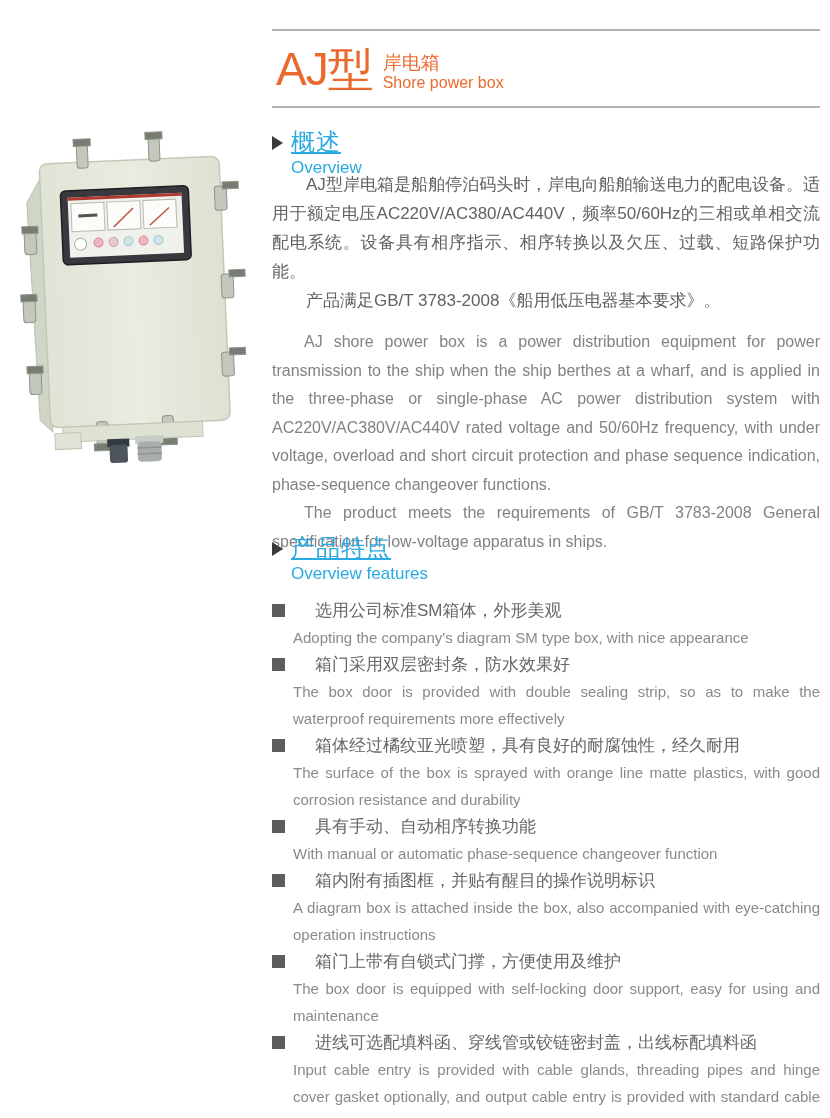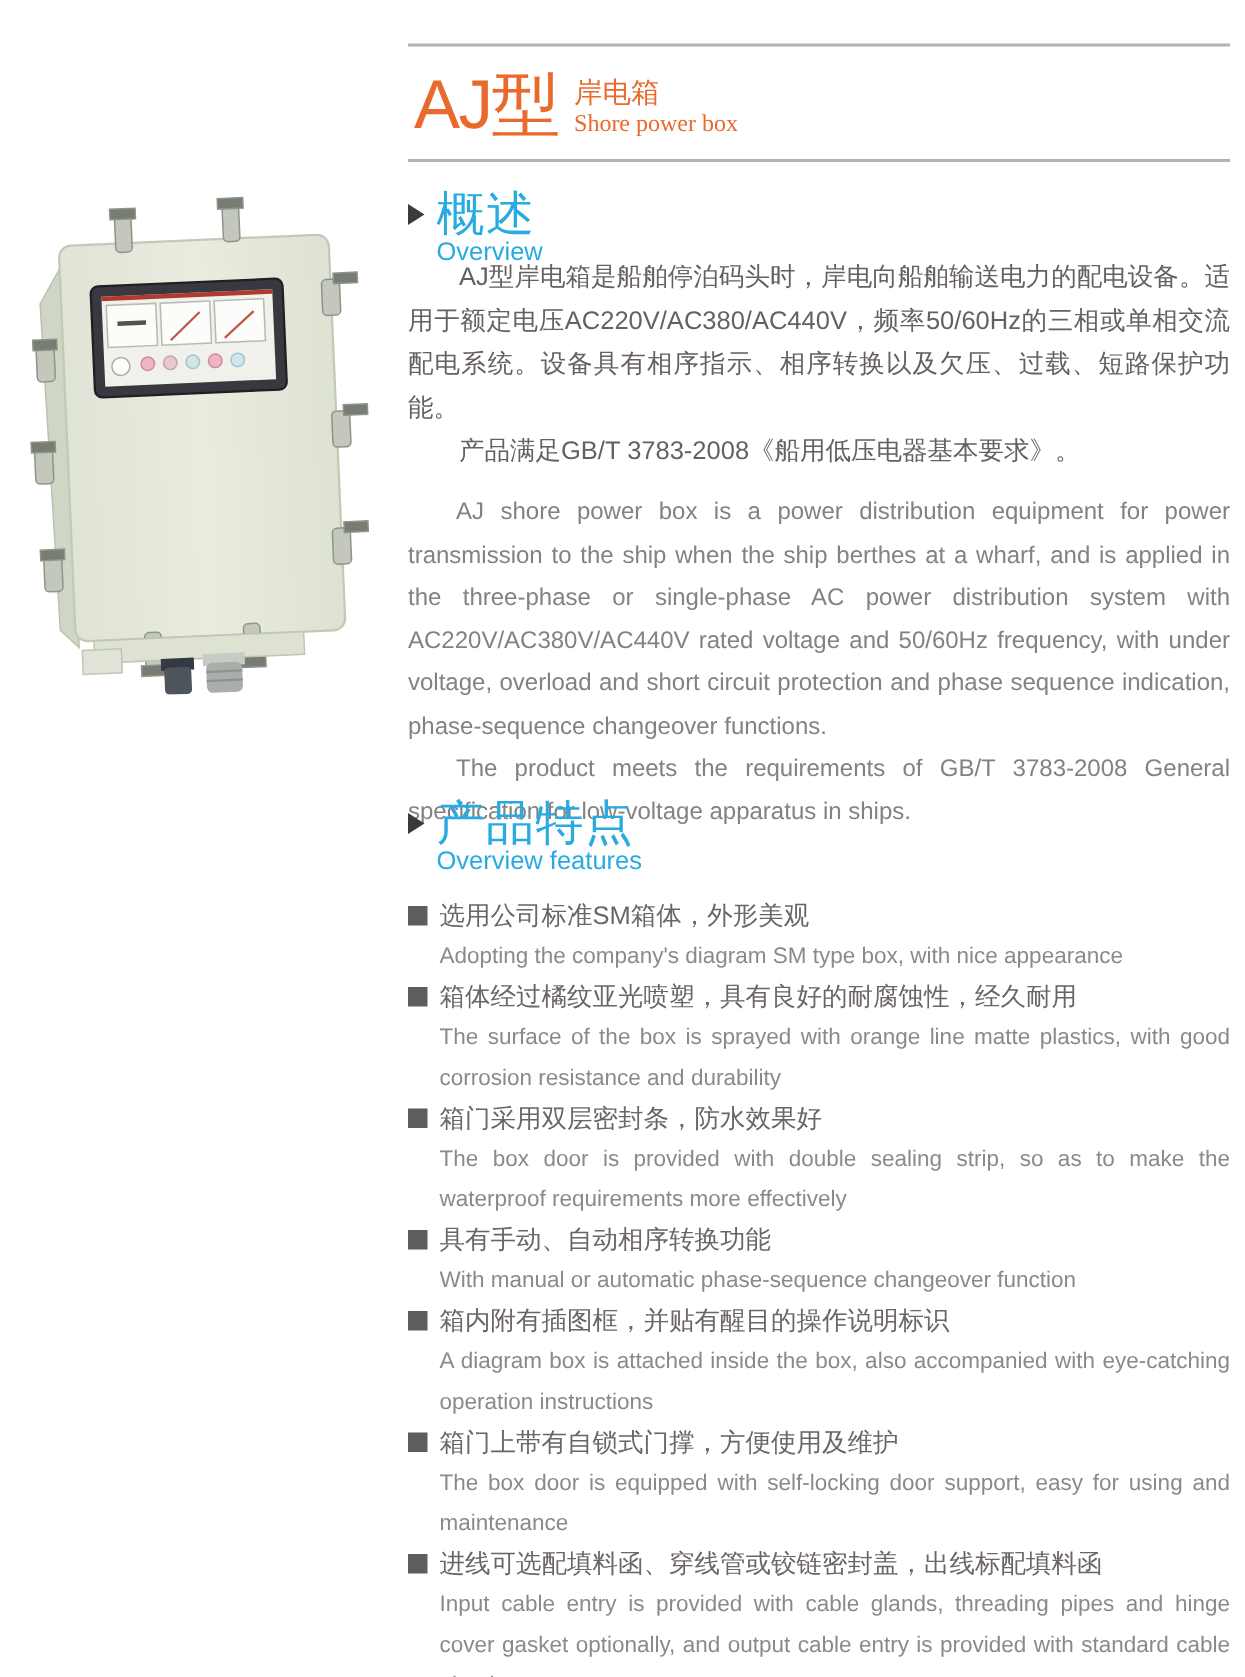--- a/index.html
+++ b/index.html
@@ -22,51 +22,51 @@
   .header {
     position: absolute; left: 276px; top: 44px;
     display: flex; align-items: flex-start;
     color: #ea6a2e;
   }
   .header .model {
     font-size: 46px; line-height: 50px; letter-spacing: -1px;
   }
   .header .subs { margin-left: 10px; padding-top: 8px; }
   .header .sub-cn { font-size: 19px; font-weight: normal; line-height: 21px; }
-  .header .sub-en { font-size: 16px; line-height: 19px; font-family: Liberation Serif, serif; }
+  .header .sub-en { font-size: 16px; line-height: 19px; }
 
   
   .section-head { position: absolute; left: 272px; display: flex; }
   .tri {
     width: 0; height: 0;
     border-left: 11px solid #3e3a39;
     border-top: 7px solid transparent;
     border-bottom: 7px solid transparent;
     margin: 9px 8px 0 0;
   }
-  .sec-cn { font-size: 32px; line-height: 30px; color: #29abe2; letter-spacing: 1px; }
+  .sec-cn { font-size: 24px; line-height: 30px; color: #29abe2; letter-spacing: 1px; text-decoration: underline; }
   .sec-en { font-size: 17px; line-height: 21px; color: #29abe2; }
 
   
   .overview-text { position: absolute; left: 272px; top: 170px; width: 548px; }
   .p-cn {
     margin: 0; font-size: 17px; line-height: 29px;
     color: #666060; text-align: justify; text-indent: 2em;
   }
   .p-en {
     margin: 0; font-size: 16px; line-height: 28.5px;
     color: #828282; text-align: justify; text-indent: 2em;
   }
   .gap-cn-en { height: 13px; }
 
   
   .features-list { position: absolute; left: 272px; top: 597px; width: 548px; }
   .feat-cn {
     display: flex; align-items: flex-start;
-    font-size: 17px; line-height: 27px; color: #6b6565;
+    font-size: 17px; line-height: 27px; color: #6b6565; gap: 22px;
   }
   .bullet {
     flex: 0 0 auto;
     width: 13px; height: 13px; background: #5e5c5c;
     margin: 7px 8px 0 0;
   }
   .feat-en {
     margin: 0 0 0 21px; font-size: 15px; line-height: 27px;
     color: #8a8a8a; text-align: justify;
   }
@@ -201,34 +201,34 @@
   <div class="feat">
     <div class="feat-cn">
       <span class="bullet"></span>
       <span>选用公司标准SM箱体，外形美观</span>
     </div>
     <p class="feat-en">Adopting the company's diagram SM type box, with nice appearance</p>
   </div>
   <div class="feat">
     <div class="feat-cn">
       <span class="bullet"></span>
+      <span>箱门采用双层密封条，防水效果好</span>
+    </div>
+    <p class="feat-en">The box door is provided with double sealing strip, so as to make the waterproof requirements more effectively</p>
+  </div>
+  <div class="feat">
+    <div class="feat-cn">
+      <span class="bullet"></span>
       <span>箱体经过橘纹亚光喷塑，具有良好的耐腐蚀性，经久耐用</span>
     </div>
     <p class="feat-en">The surface of the box is sprayed with orange line matte plastics, with good corrosion resistance and durability</p>
   </div>
   <div class="feat">
     <div class="feat-cn">
       <span class="bullet"></span>
-      <span>箱门采用双层密封条，防水效果好</span>
-    </div>
-    <p class="feat-en">The box door is provided with double sealing strip, so as to make the waterproof requirements more effectively</p>
-  </div>
-  <div class="feat">
-    <div class="feat-cn">
-      <span class="bullet"></span>
       <span>具有手动、自动相序转换功能</span>
     </div>
     <p class="feat-en">With manual or automatic phase-sequence changeover function</p>
   </div>
   <div class="feat">
     <div class="feat-cn">
       <span class="bullet"></span>
       <span>箱内附有插图框，并贴有醒目的操作说明标识</span>
     </div>
     <p class="feat-en">A diagram box is attached inside the box, also accompanied with eye-catching operation instructions</p>

